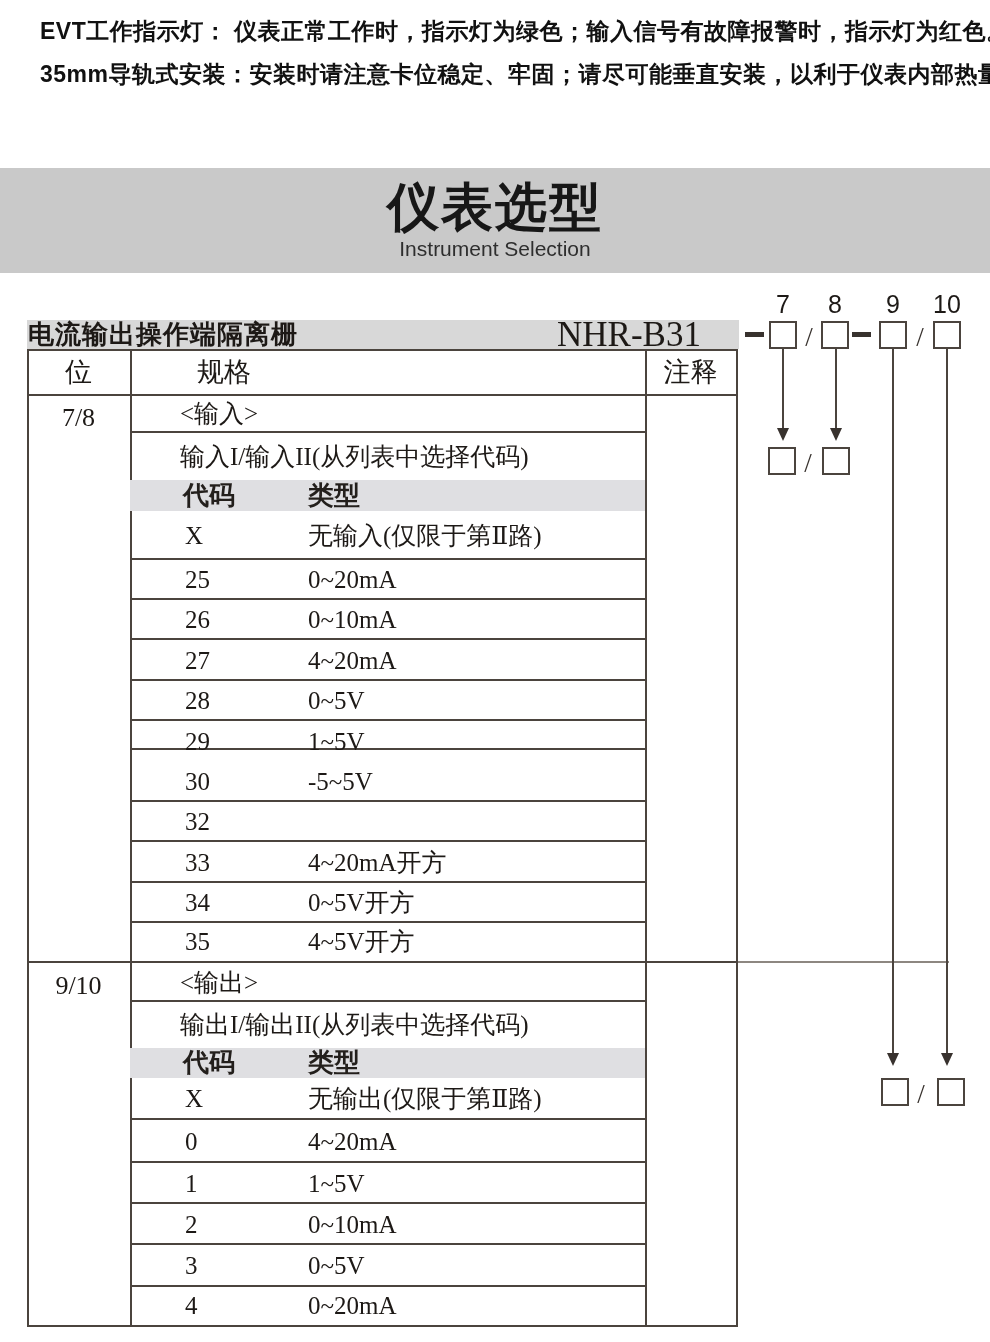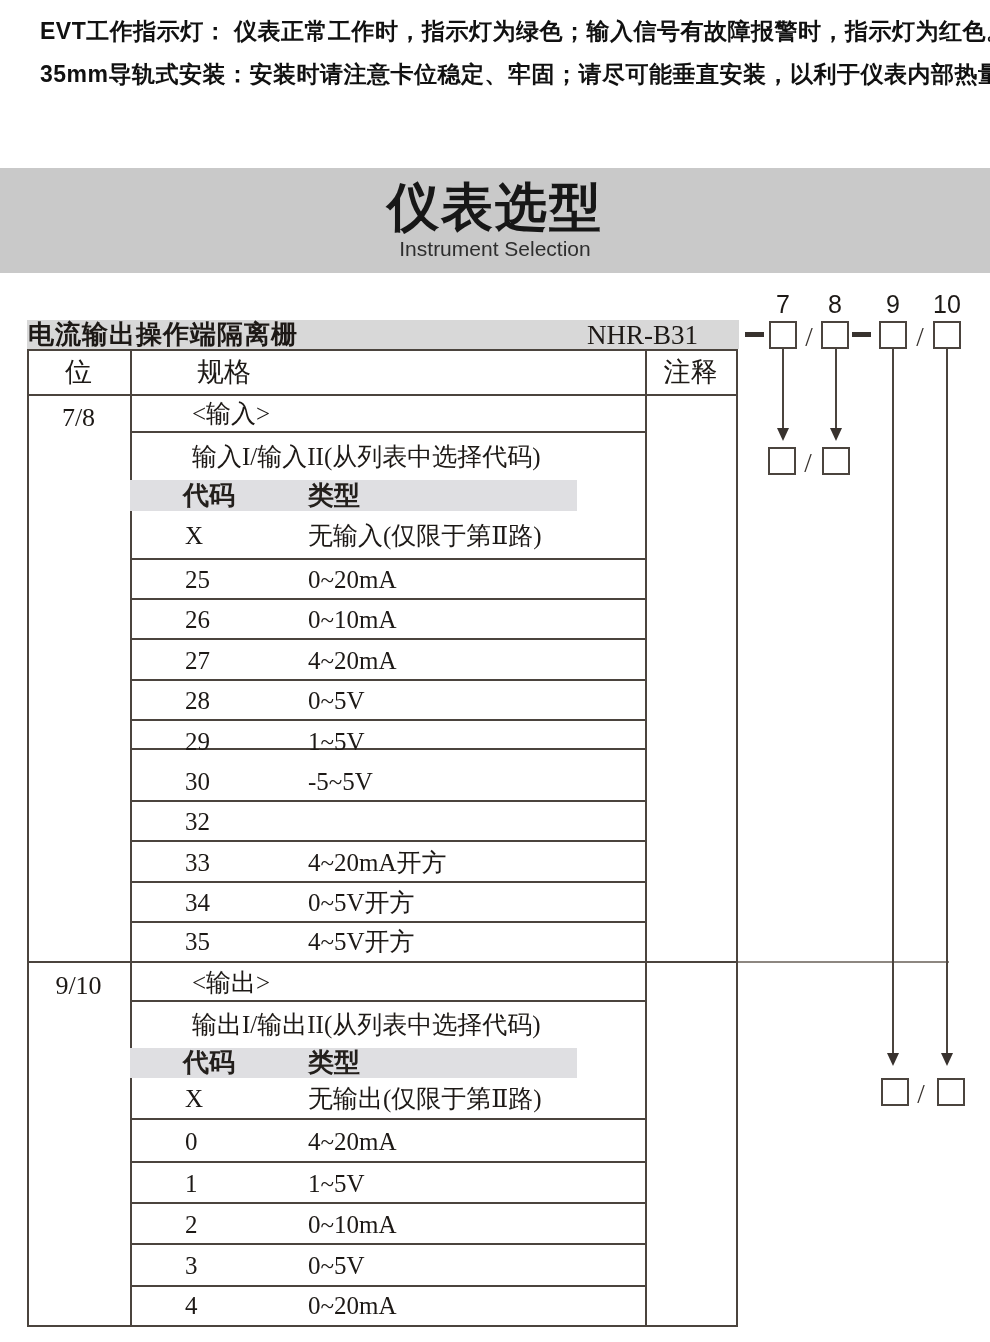--- a/index.html
+++ b/index.html
@@ -27,41 +27,41 @@
   }
   
   .tbar{
     position:absolute;left:27px;top:320px;width:712px;height:29px;background:#d8d8d8;
   }
   .ttitle{
     position:absolute;left:1px;top:0;font-weight:bold;font-size:26px;line-height:30px;
     white-space:nowrap;color:#1d1916;letter-spacing:1px;
   }
   .tmodel{
-    position:absolute;left:560px;top:0;font-size:27px;line-height:30px;color:#1d1916;
+    position:absolute;left:530px;top:0;font-size:35px;line-height:30px;color:#1d1916;
   }
   
   .vl{position:absolute;width:2px;background:#4b443e;}
   .hl{position:absolute;height:2px;background:#4b443e;}
   .hl-light{position:absolute;height:2px;background:#8d8781;}
   
   .colhdr{position:absolute;top:349px;height:46px;font-size:27px;line-height:46px;color:#1d1916;}
   .center{text-align:center;}
   
   .poscell{
     position:absolute;left:27px;width:103px;height:46px;text-align:center;
     font-size:26px;line-height:46px;color:#1d1916;
   }
   
   .srow{position:absolute;left:130px;width:515px;color:#1d1916;}
   .srow.bb{border-bottom:2px solid #4b443e;box-sizing:border-box;}
   .srow .c{position:absolute;left:55px;font-size:25px;}
   .srow .t{position:absolute;left:178px;font-size:25px;}
-  .srow .g{position:absolute;left:62px;font-size:25px;white-space:nowrap;}
-  .grayhdr{position:absolute;left:130px;width:447px;background:#dfdfe2;}
+  .srow .g{position:absolute;left:50px;font-size:25px;white-space:nowrap;}
+  .grayhdr{position:absolute;left:130px;width:515px;background:#dfdfe2;}
   .grayhdr .c,.grayhdr .t{font-weight:bold;font-size:26px;}
   
   .digit{
     position:absolute;width:32px;text-align:center;top:290px;
     font-family:"Liberation Sans","DejaVu Sans",sans-serif;font-size:25px;color:#1d1916;
   }
   .codebox{
     position:absolute;width:28px;height:28px;border:2px solid #4b443e;background:#ffffff;
     box-sizing:border-box;
   }

